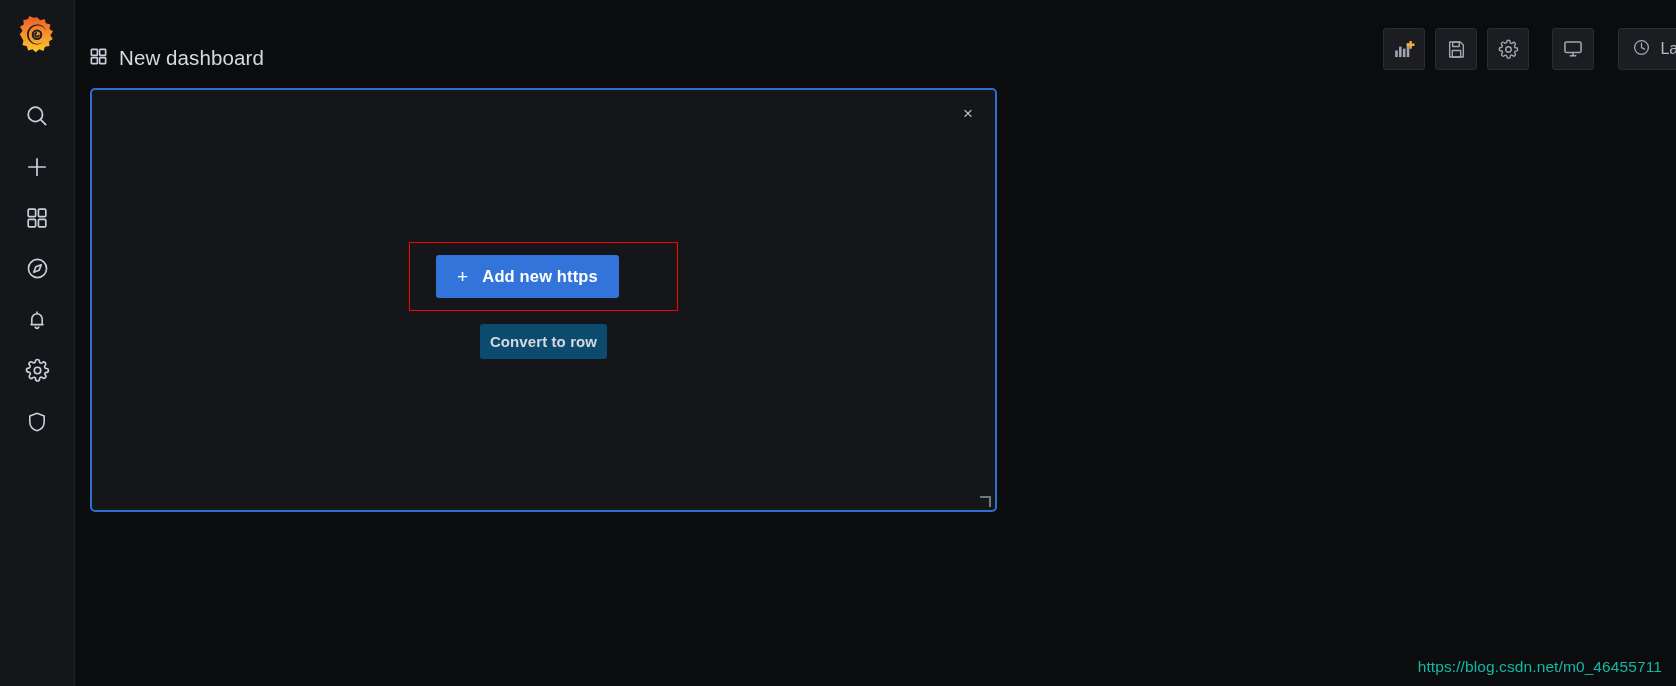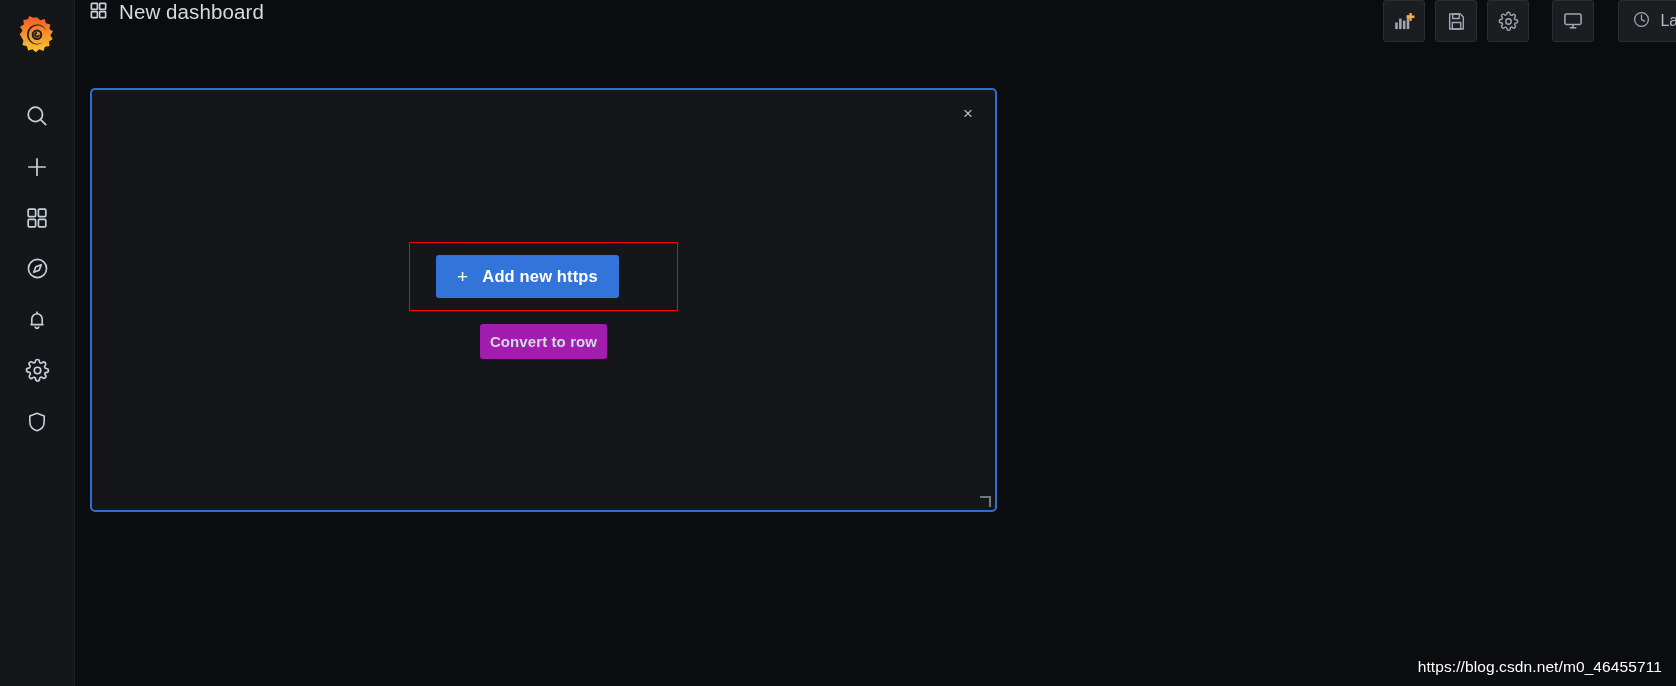--- a/index.html
+++ b/index.html
@@ -56,21 +56,21 @@
   .nav-gap-1 { margin-top: 20px; }
 
   
   #topbar {
     position: absolute;
     left: 75px; top: 0;
     width: 1601px;
     height: 70px;
     background: #0b0c0e;
     display: flex;
-    align-items: flex-start;
+    align-items: flex-end;
     z-index: 20;
   }
 
   #topbar-left {
     display: flex;
     align-items: center;
     gap: 11px;
     margin-left: 14px;
   }
   #dash-grid-icon { display: block; color: #ccccdc; }
@@ -213,39 +213,39 @@
     white-space: nowrap;
   }
   #add-new-panel-plus {
     font-size: 19px;
     font-weight: 400;
     line-height: 1;
     display: inline-block;
   }
 
   #convert-to-row-btn {
-    background: #a21caf;
+    background: #0c4a6e;
     border: none;
     border-radius: 3px;
     color: #d5dae0;
     font-family: "Liberation Sans", sans-serif;
     font-size: 15px;
     font-weight: 700;
     letter-spacing: .1px;
     padding: 9px 10px;
     cursor: pointer;
     white-space: nowrap;
   }
 
   
   #watermark {
     position: absolute;
     right: 14px;
     bottom: 10px;
-    color: #ffffff;
+    color: #14b8a6;
     font-size: 15.5px;
     letter-spacing: .1px;
     white-space: nowrap;
     z-index: 5;
     user-select: none;
   }
 </style>
 </head>
 <body>
 

